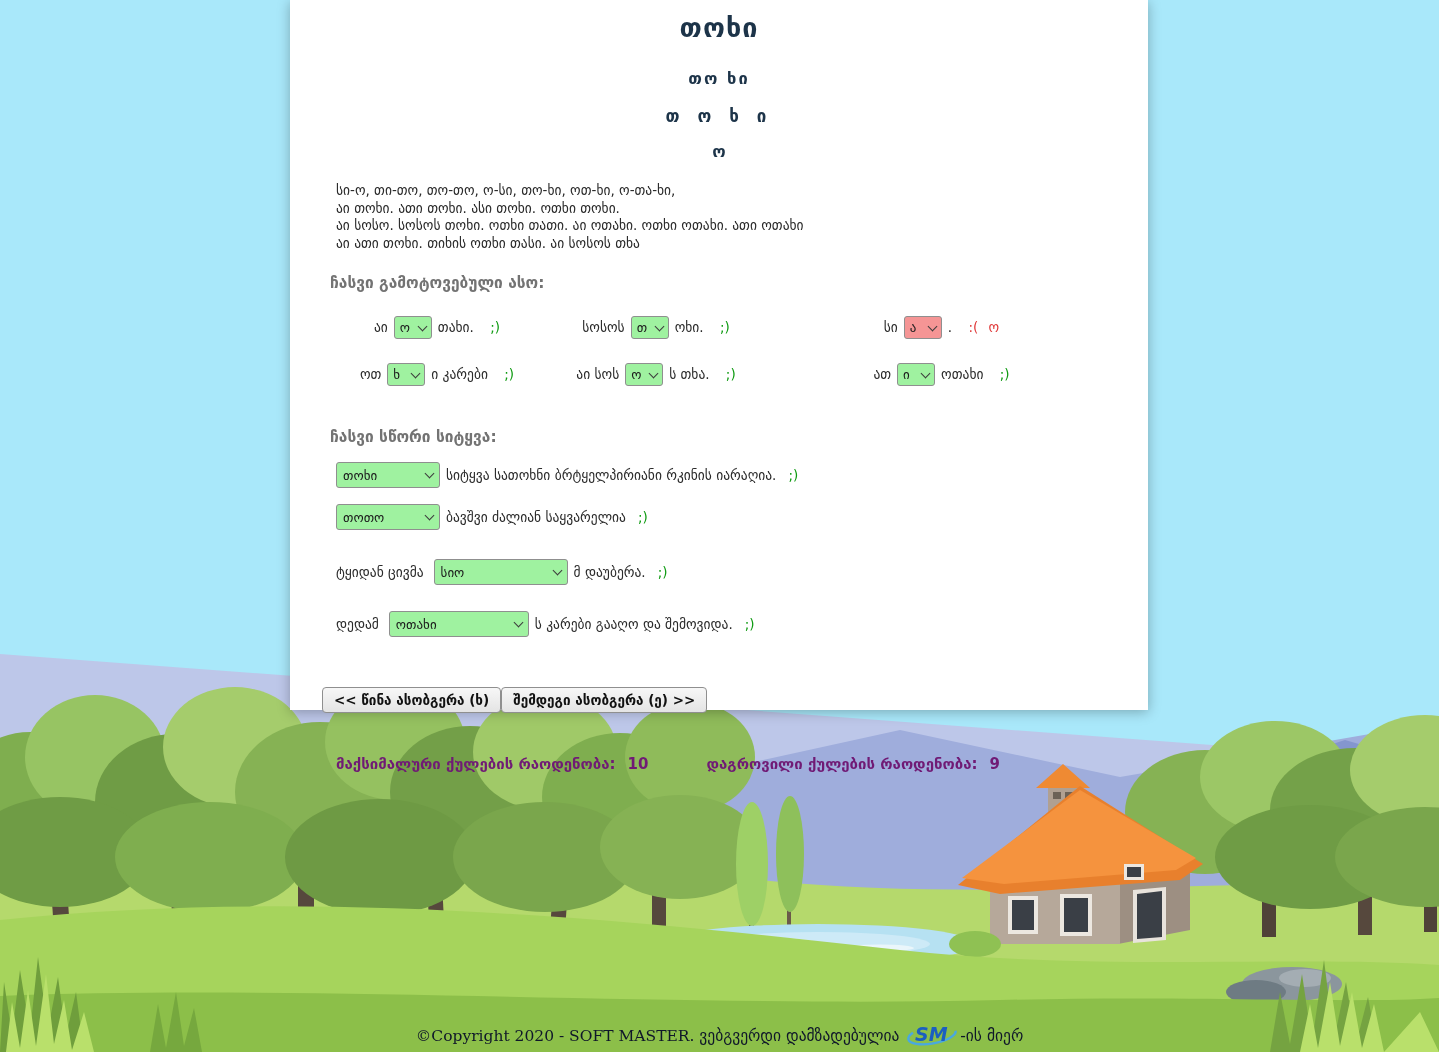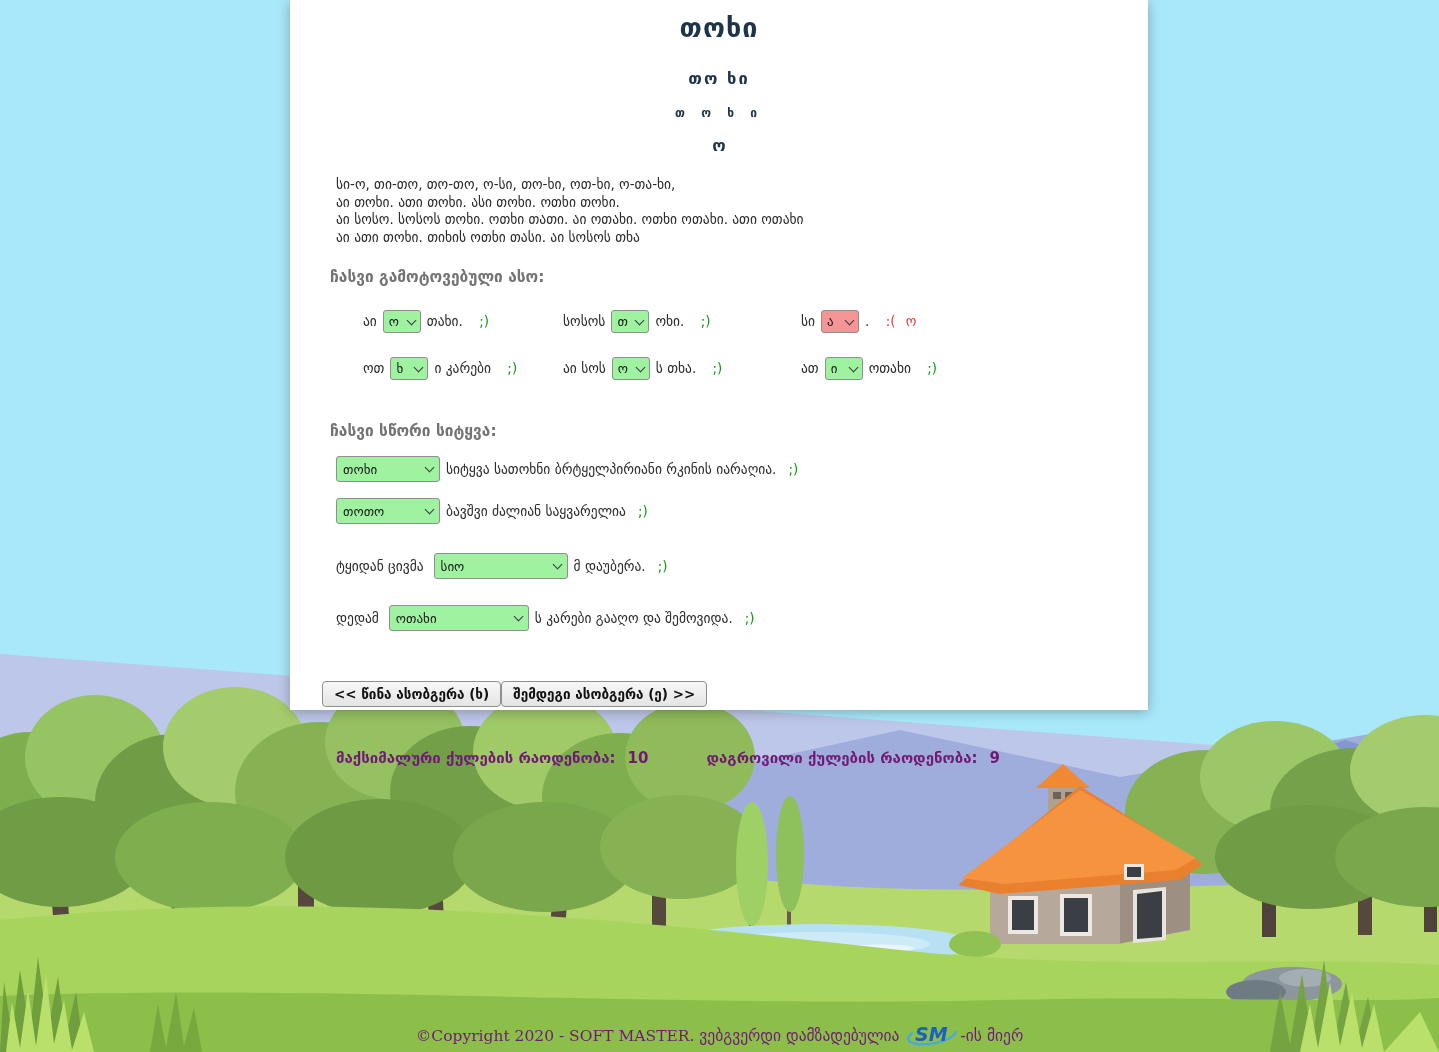--- a/index.html
+++ b/index.html
@@ -13,58 +13,58 @@
   .scene-wrap svg{display:block;}
   
   .panel{
     position:absolute;left:290px;top:0;width:858px;height:710px;
     background:#ffffff;box-shadow:0 2px 12px rgba(0,0,0,.28);
     z-index:5;box-sizing:border-box;padding-top:6px;
   }
   .center{text-align:center;color:#1d3449;}
   .title{font-size:27px;font-weight:bold;letter-spacing:1px;margin-top:6px;}
   .sub1{font-size:16.5px;font-weight:bold;letter-spacing:2px;margin-top:26px;}
-  .sub2{font-size:12px;font-weight:bold;letter-spacing:6px;margin-top:18px;}
+  .sub2{font-size:17px;font-weight:bold;letter-spacing:6px;margin-top:18px;}
   .sub3{font-size:16.5px;font-weight:bold;margin-top:16px;}
   .reading{margin:21px 40px 0 46px;font-size:13.5px;line-height:17.5px;color:#2b2b2b;}
   .h-sec{margin:22px 0 0 40px;font-size:15.5px;font-weight:bold;color:#737373;}
   
   .sel{
     display:inline-flex;align-items:center;justify-content:space-between;
     background:#9ff2a0;border:1px solid #8f8f8f;border-radius:3px;
     height:23px;padding:0 6px;font-size:13px;color:#1c1c1c;
     box-sizing:border-box;vertical-align:middle;margin:0 6px;cursor:default;
   }
   .sel.red{background:#f59595;}
   .sel.w-s{width:38px;padding:0 5px;}
   .sel.w-m{width:104px;height:26px;margin-left:0;}
   .sel.w-l{width:134px;height:26px;}
   .sel.w-xl{width:140px;height:26px;}
   .chev{width:6px;height:6px;border-right:1.7px solid #3c3c3c;border-bottom:1.7px solid #3c3c3c;
         transform:rotate(45deg);margin-left:7px;margin-top:-3px;flex:none;}
   .smiley{color:#0f9b12;margin-left:12px;}
   .err{color:#e03a3a;}
-  .fill-row{display:flex;margin:24px 40px 0 73px;font-size:13.5px;color:#2b2b2b;align-items:center;}
+  .fill-row{display:flex;margin:24px 40px 0 47px;font-size:13.5px;color:#2b2b2b;align-items:center;text-align:center;}
   .fill-row .fi{width:200px;}
   .fill-row .fi2{width:238px;}
   .fill-row .fi3{flex:1;}
   .word-row{margin:16px 40px 0 46px;font-size:13.5px;color:#2b2b2b;display:flex;align-items:center;}
   .word-row .pre{margin-right:4px;}
   .nav-btns{display:flex;margin:50px 54px 0 32px;}
   .nav-btns button{
     font-family:"DejaVu Sans",sans-serif;font-size:13.5px;font-weight:bold;color:#111;
     background:linear-gradient(#f7f7f7,#e4e4e4);border:1px solid #8f8f8f;border-radius:4px;
     padding:4px 11px;cursor:pointer;
   }
   .score{margin:42px 0 0 46px;font-size:15px;font-weight:bold;color:#701a75;display:flex;gap:58px;}
   .score .val{margin-left:12px;}
   
   .footer{
     position:absolute;left:0;bottom:5px;width:100%;text-align:center;z-index:6;
-    font-size:15.5px;color:#701a75;
+    font-size:15.5px;color:#0f172a;
   }
   .footer .copy{font-family:"DejaVu Serif",serif;}
   .footer svg{vertical-align:-6px;margin:0 2px;}
 </style>
 </head>
 <body>
 
 <div class="scene-wrap">
 <svg width="1439" height="400" viewBox="0 0 1439 400">
 

